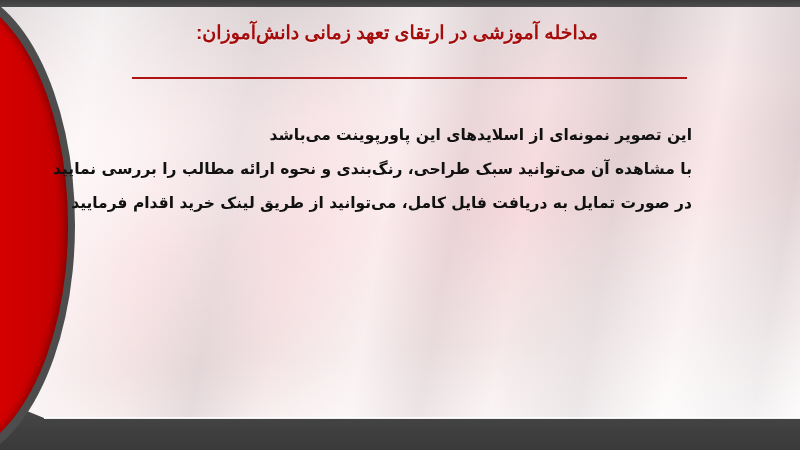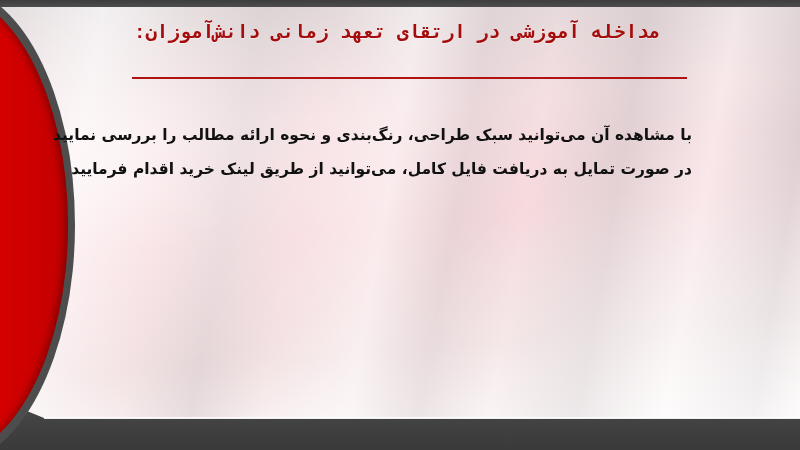--- a/index.html
+++ b/index.html
@@ -122,21 +122,21 @@
 
   .title-block {
     position: absolute;
     right: 118px;
     top: 18px;
     width: 570px;
     text-align: center;
     direction: rtl;
   }
   .title-line {
-    font-family: Liberation Mono, monospace;
+    font-family: Liberation Sans, sans-serif;
     font-size: 19px;
     font-weight: bold;
     color: #a50c0c;
     line-height: 30px;
     white-space: nowrap;
     text-shadow: 0 1px 0 rgba(255,255,255,0.45);
   }
   .title-rule {
     position: absolute;
     right: -5px;
@@ -184,18 +184,19 @@
   <div class="red-ellipse-shadow"></div>
 
   <div class="content">
 
     <div class="title-block">
       <div class="title-line">مداخله آموزشی در ارتقای تعهد زمانی دانش‌آموزان:</div>
       <div class="title-rule"></div>
     </div>
 
     <div class="body-block">
+      <div class="body-line l1">این تصویر نمونه‌ای از اسلایدهای این پاورپوینت می‌باشد</div>
       <div class="body-line l2">با مشاهده آن می‌توانید سبک طراحی، رنگ‌بندی و نحوه ارائه مطالب را بررسی نمایید</div>
       <div class="body-line l3">در صورت تمایل به دریافت فایل کامل، می‌توانید از طریق لینک خرید اقدام فرمایید</div>
     </div>
 
   </div>
 </div>
 
 </body></html>

